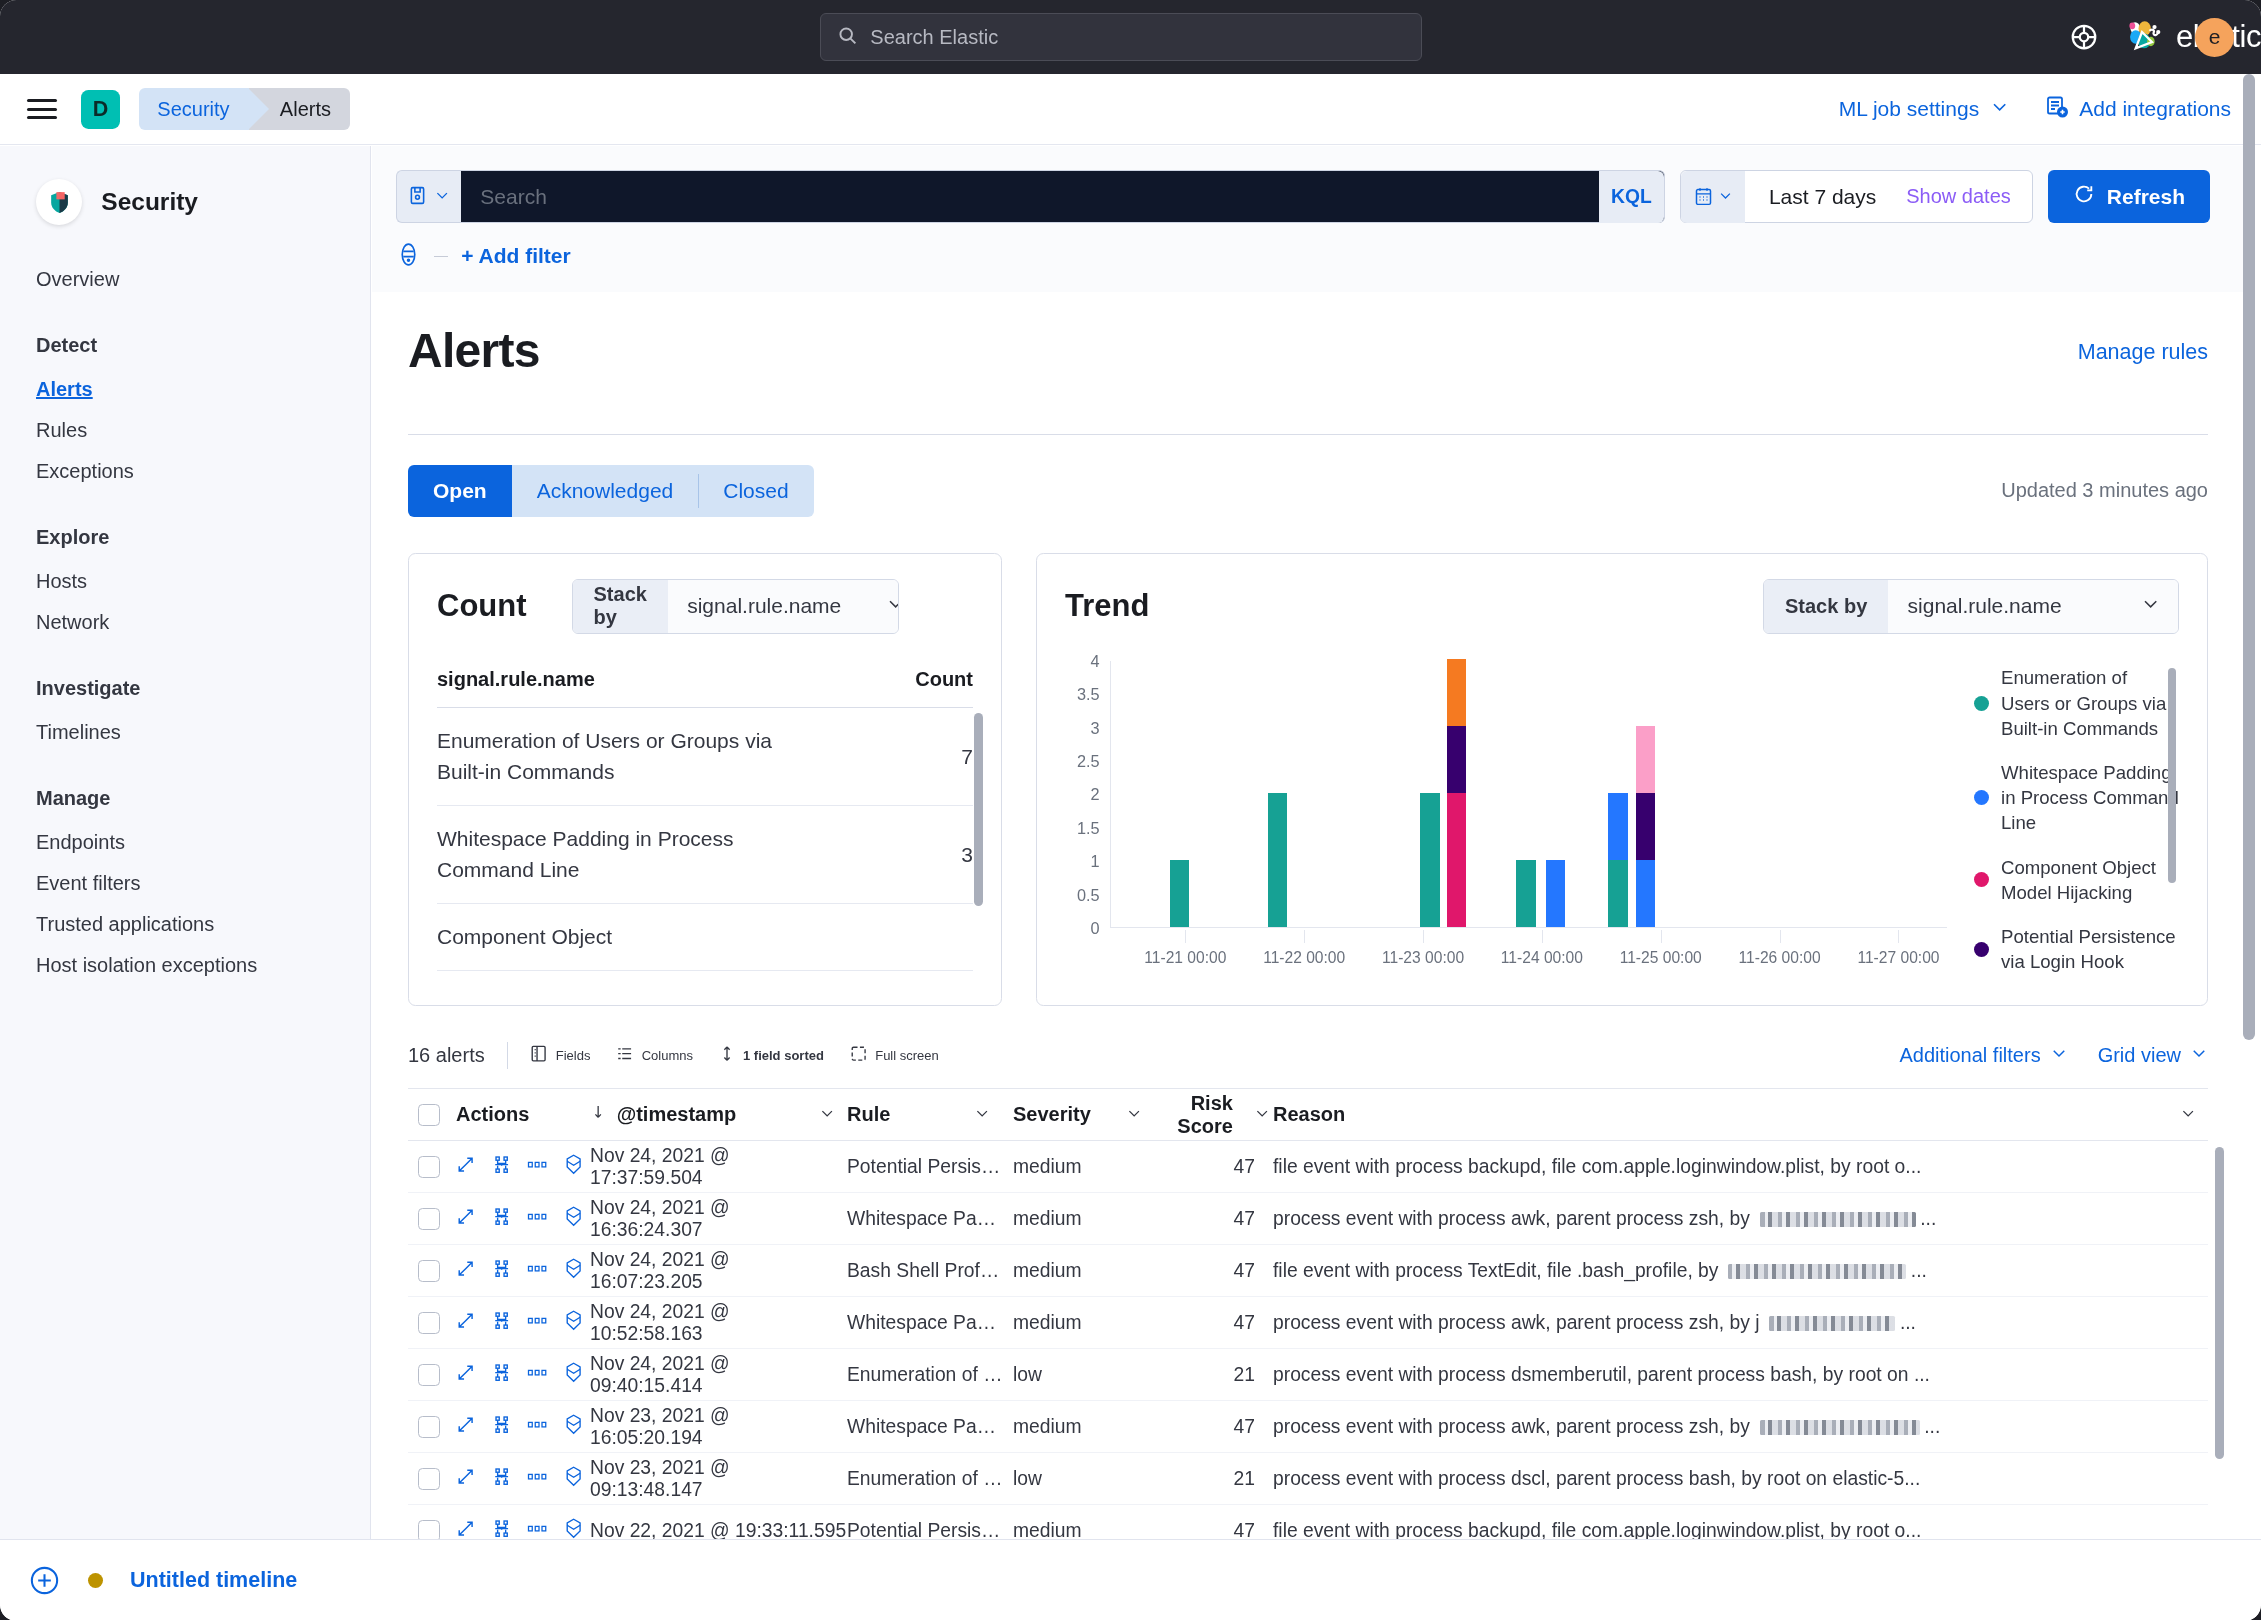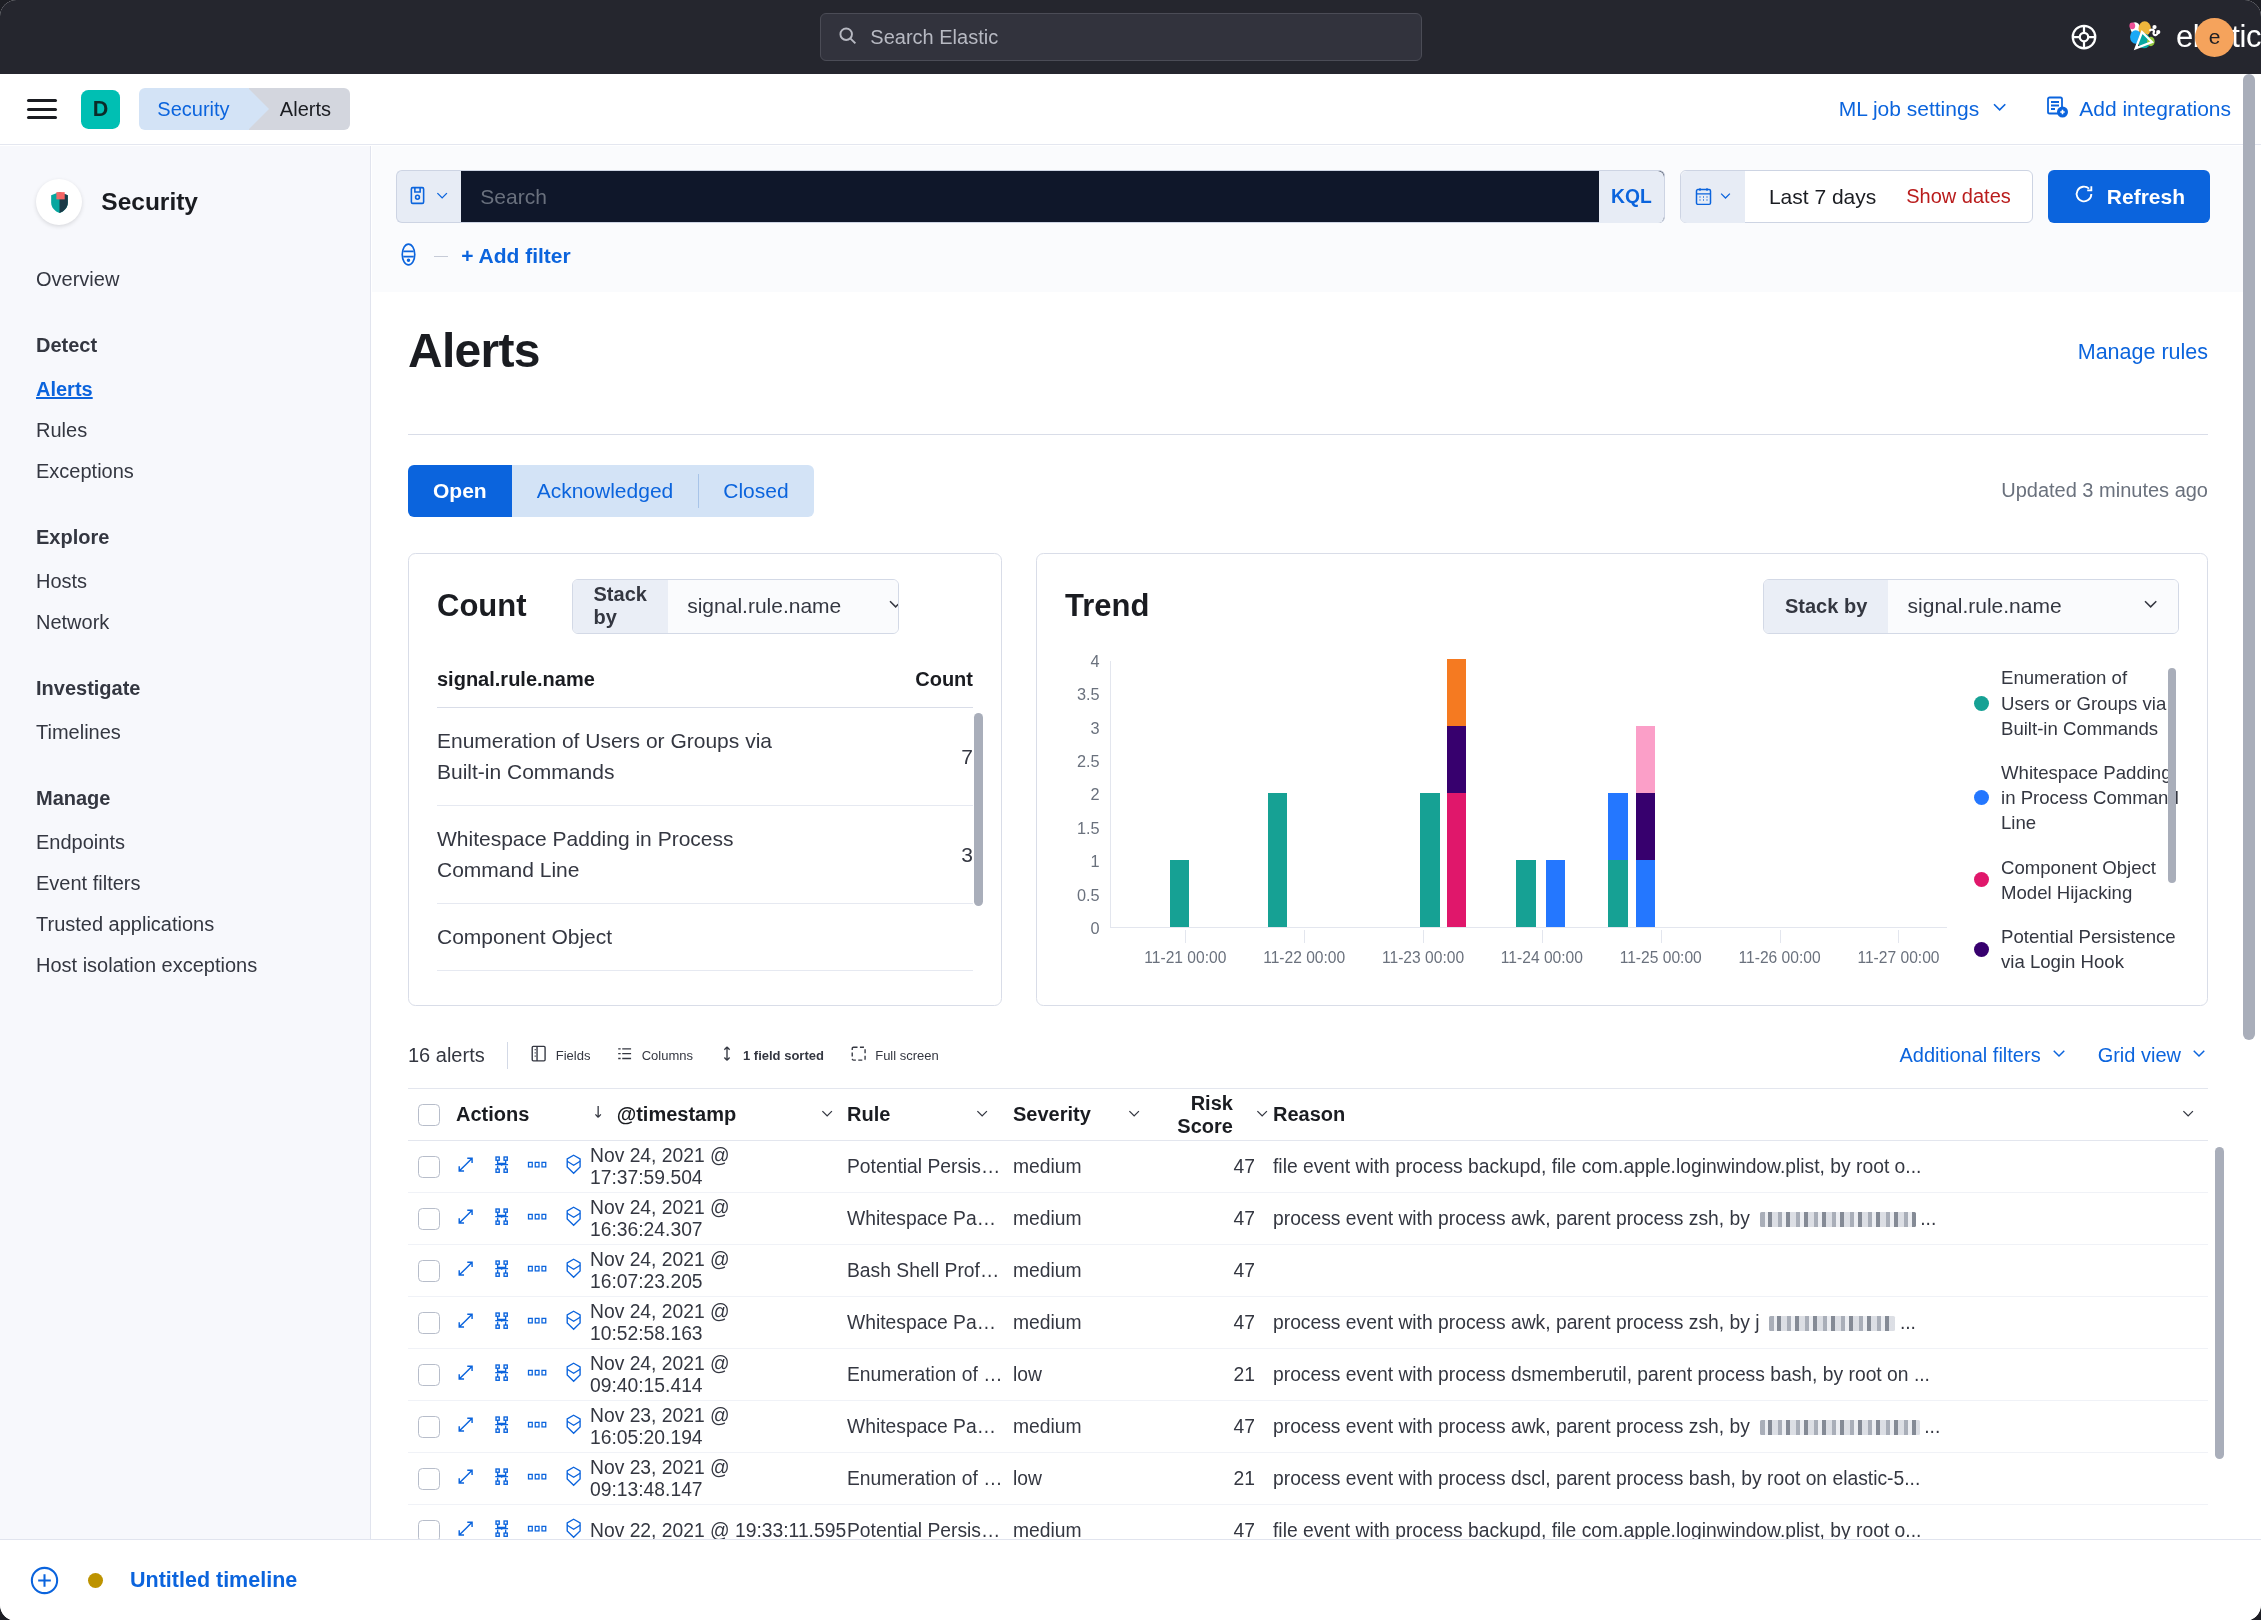--- a/index.html
+++ b/index.html
@@ -133,21 +133,21 @@
   }
   .qb-date {
     display: flex; align-items: center; height: 53px;
     border: 0.7px solid #cdd4e3; border-radius: 6px; background: #fff;
   }
   .qb-date-btn {
     width: 64px; height: 52px; background: #e7ecf5; border-radius: 6px 0 0 6px;
     display: flex; align-items: center; justify-content: center; gap: 4.5px;
   }
   .qb-date-val { font-size: 21px; color: #1a1c21; padding: 0 30px 0 24px; }
-  .qb-showdates { color: #b91c1c; font-size: 20px; padding-right: 21px; white-space: nowrap; }
+  .qb-showdates { color: #8b5cf6; font-size: 20px; padding-right: 21px; white-space: nowrap; }
   .qb-refresh {
     height: 53px; background: #0b64dd; color: #fff; border-radius: 6px;
     display: flex; align-items: center; gap: 12px; padding: 0 25px;
     font-size: 21px; font-weight: bold; cursor: pointer;
   }
   .filter-row {
     display: flex; align-items: center; gap: 13.4px;
     padding: 19.3px 0 22px 24px; background: #fafbfd;
   }
   .add-filter { color: #0b64dd; font-size: 21px; font-weight: bold; cursor: pointer; }
@@ -854,20 +854,21 @@
                   </svg></span>
                 <span><svg width="19.3" height="21" viewBox="0 0 24 26" fill="none" stroke="#0b64dd" stroke-width="1.7">
                     <path d="M12 1.5l8 4.5v10l-8 8-8-8v-10z"></path>
                     <path d="M4 9l8 5 8-5"></path>
                   </svg></span>
               </span>
               <span class="c-ts">Nov 24, 2021 @ 16:07:23.205</span>
               <span class="c-rule">Bash Shell Profile Modificat...</span>
               <span class="c-sev">medium</span>
               <span class="c-risk">47</span>
+              <span class="c-reason">file event with process TextEdit, file .bash_profile, by <span class="redact" style="width: 178px;"></span>...</span>
             </div>
             <div class="grid-row">
               <span class="c-check">
                 <span class="cbox"></span>
               </span>
               <span class="c-actions">
                 <span><svg width="19.3" height="19.3" viewBox="0 0 24 24" fill="none" stroke="#0b64dd" stroke-width="1.8">
                     <path d="M14 4h6v6M20 4l-8 8M10 20H4v-6M4 20l8-8"></path>
                   </svg></span>
                 <span><svg width="19.3" height="19.3" viewBox="0 0 24 24" fill="none" stroke="#0b64dd" stroke-width="1.7">

